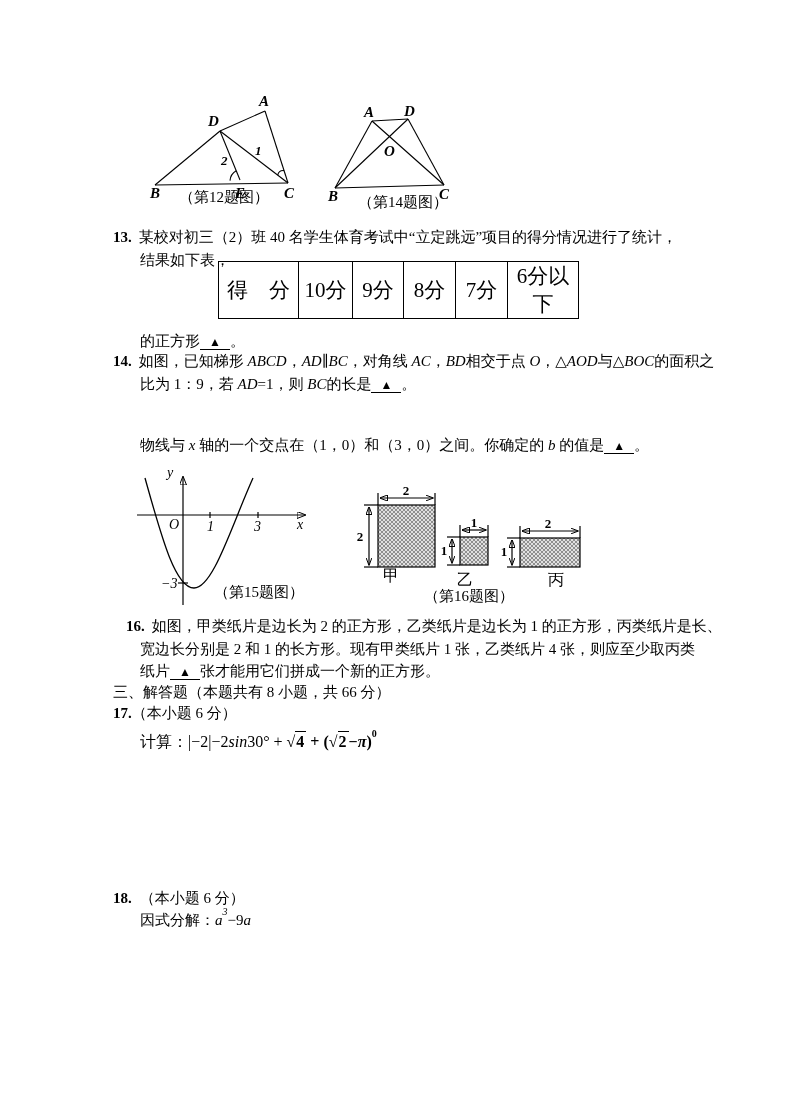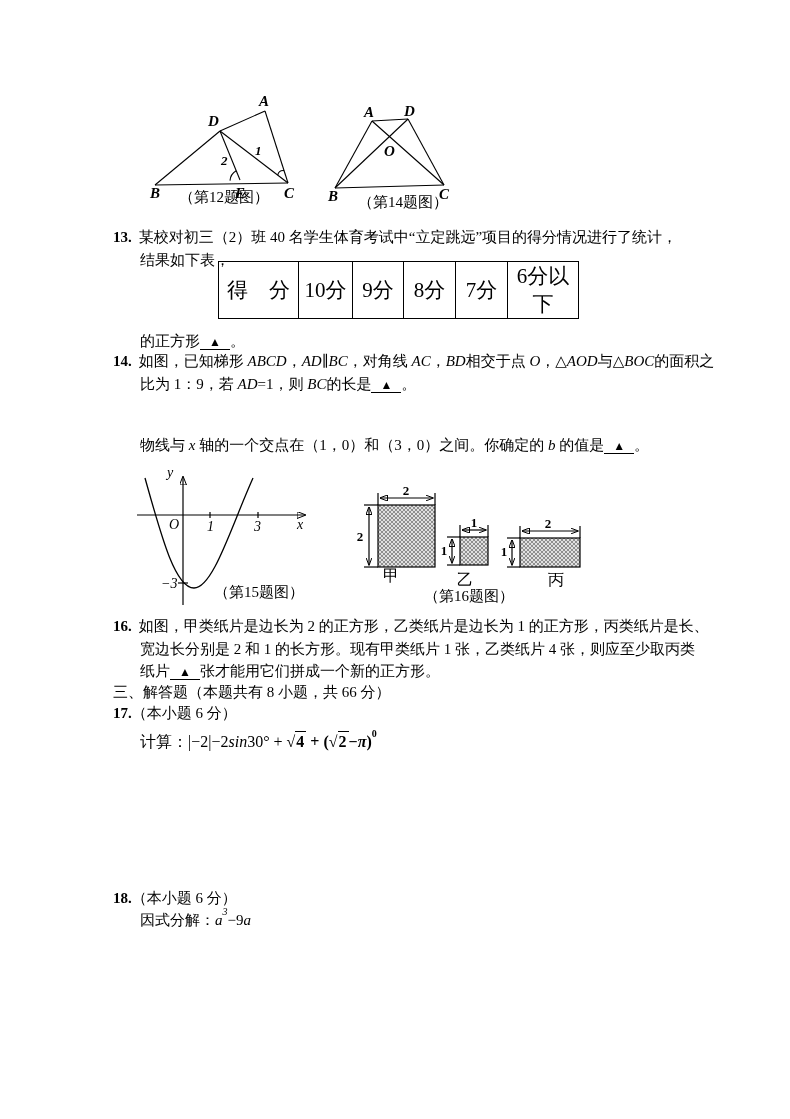--- a/index.html
+++ b/index.html
@@ -168,31 +168,31 @@
     <text class="dim" text-anchor="middle" x="119" y="42">1</text>
     <text class="dim" text-anchor="middle" x="89" y="70">1</text>
     <text class="dim" text-anchor="middle" x="193" y="43">2</text>
     <text class="dim" text-anchor="middle" x="149" y="71">1</text>
   </svg>
   <span class="figlabel" style="left:383px;top:566px">甲</span>
   <span class="figlabel" style="left:457px;top:570px">乙</span>
   <span class="figlabel" style="left:548px;top:570px">丙</span>
   <span class="caption" style="left:424px;top:587px">（第16题图）</span>
 
-  <div class="line" style="left:113px;top:617px">
+  <div class="line" style="left:126px;top:617px">
     <span class="no">16.</span><span>如图，甲类纸片是边长为 2 的正方形，乙类纸片是边长为 1 的正方形，丙类纸片是长、</span>
   </div>
   <div class="line" style="left:140px;top:640px">宽边长分别是 2 和 1 的长方形。现有甲类纸片 1 张，乙类纸片 4 张，则应至少取丙类</div>
   <div class="line" style="left:140px;top:662px"><span>纸片</span><span class="blank">▲</span><span>张才能用它们拼成一个新的正方形。</span></div>
 
   <div class="line" style="left:113px;top:683px">三、解答题（本题共有 8 小题，共 66 分）</div>
 
   <div class="line" style="left:113px;top:704px">
     <span class="no" style="margin-right:0">17.</span><span>（本小题 6 分）</span>
   </div>
   <div class="line" style="left:140px;top:731px;font-size:16px"><span>计算：|−2|−2</span><span class="i">sin</span><span>30° + </span><span class="rad b"><span class="rs">√</span><span class="rb">4</span></span><span class="b"> + </span><span class="b">(</span><span class="rad b"><span class="rs">√</span><span class="rb">2</span></span><span class="b">−</span><span class="i b">π</span><span class="b">)</span><sup class="s b">0</sup></div>
 
   <div class="line" style="left:113px;top:889px">
-    <span class="no" style="margin-right:0">18.</span><span>（本小题 6 分）</span>
+    <span class="no" style="margin-right:8px">18.</span><span>（本小题 6 分）</span>
   </div>
   <div class="line" style="left:140px;top:911px"><span>因式分解：</span><span class="i">a</span><sup class="s i">3</sup><span>−9</span><span class="i">a</span></div>
 
 </div>
 
 </body></html>

